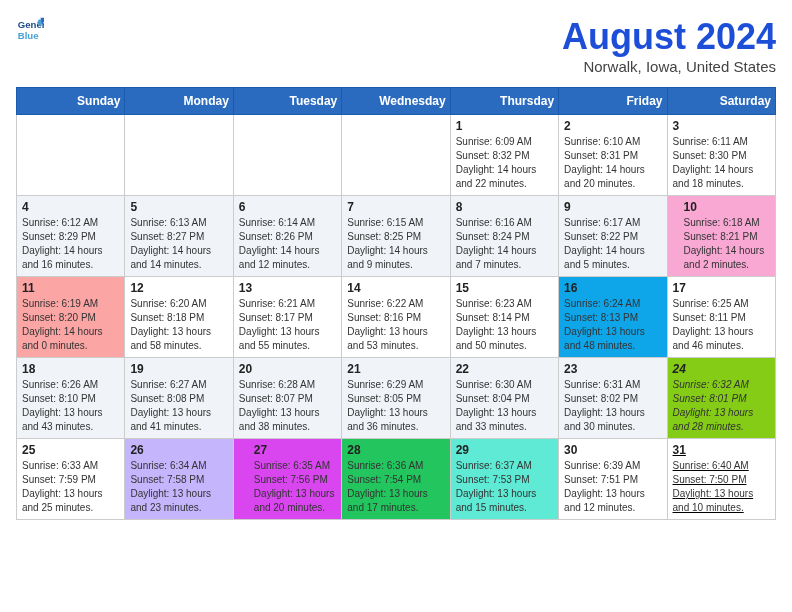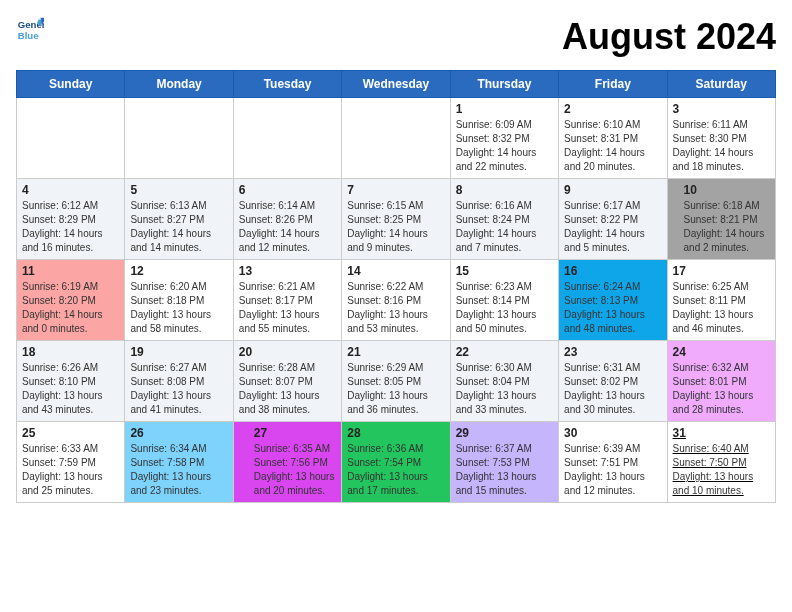--- a/index.html
+++ b/index.html
@@ -24,36 +24,36 @@
     .logo-icon {
       width: 28px;
       height: 28px;
     }
     .title-block {
       text-align: right;
     }
     .month-title {
       font-size: 36px;
       font-weight: bold;
-      color: #000000;
+      color: #1d4ed8;
     }
     .location {
       font-size: 15px;
       color: #444;
     }
     .calendar {
       width: 100%;
       border-collapse: collapse;
       font-size: 11px;
     }
     .calendar th {
       background: #2a6bbf;
       color: #fff;
       padding: 6px 4px;
-      text-align: center;
+      text-align: right;
       font-size: 12px;
       font-weight: bold;
       border: 1px solid #1a5aaf;
     }
     .calendar td {
       border: 1px solid #ccc;
       vertical-align: top;
       padding: 4px 5px;
       width: 108px;
       min-height: 80px;
@@ -88,20 +88,21 @@
   <div class="logo">
     <svg class="logo-icon" viewBox="0 0 32 32">
       <text x="2" y="14" font-size="11" fill="#1a4a8a" font-family="Arial" font-weight="bold">General</text>
       <text x="2" y="26" font-size="11" fill="#4a9fd4" font-family="Arial" font-weight="bold">Blue</text>
       <polygon points="26,4 32,4 28,12 24,8" fill="#4a9fd4"></polygon>
       <polygon points="28,2 34,2 30,10" fill="#2a6bbf"></polygon>
     </svg>
   </div>
   <div class="title-block">
     <div class="month-title">August 2024</div>
+    <div class="location">Norwalk, Iowa, United States</div>
   </div>
 </div>
 
 <table class="calendar">
   <thead>
     <tr id="header-row">
         <th>Sunday</th>
         <th>Monday</th>
         <th>Tuesday</th>
         <th>Wednesday</th>
@@ -147,21 +148,21 @@
           <div class="day-info">Sunrise: 6:15 AM<br>Sunset: 8:25 PM<br>Daylight: 14 hours<br>and 9 minutes.</div>
         </td>
         <td style="background-color: rgb(240, 244, 248);">
           <span class="day-num">8</span>
           <div class="day-info">Sunrise: 6:16 AM<br>Sunset: 8:24 PM<br>Daylight: 14 hours<br>and 7 minutes.</div>
         </td>
         <td style="background-color: rgb(240, 244, 248);">
           <span class="day-num">9</span>
           <div class="day-info">Sunrise: 6:17 AM<br>Sunset: 8:22 PM<br>Daylight: 14 hours<br>and 5 minutes.</div>
         </td>
-        <td style="background-color: #a3a3a3; padding-left: 16px;">
+        <td style="background-color: #f9a8d4; padding-left: 16px;">
           <span class="day-num">10</span>
           <div class="day-info">Sunrise: 6:18 AM<br>Sunset: 8:21 PM<br>Daylight: 14 hours<br>and 2 minutes.</div>
         </td>
       </tr>
       <tr>
         <td style="background-color: #fca5a5;">
           <span class="day-num">11</span>
           <div class="day-info">Sunrise: 6:19 AM<br>Sunset: 8:20 PM<br>Daylight: 14 hours<br>and 0 minutes.</div>
         </td>
         <td style="background-color: rgb(255, 255, 255);">
@@ -207,43 +208,43 @@
           <div class="day-info">Sunrise: 6:29 AM<br>Sunset: 8:05 PM<br>Daylight: 13 hours<br>and 36 minutes.</div>
         </td>
         <td style="background-color: rgb(240, 244, 248);">
           <span class="day-num">22</span>
           <div class="day-info">Sunrise: 6:30 AM<br>Sunset: 8:04 PM<br>Daylight: 13 hours<br>and 33 minutes.</div>
         </td>
         <td style="background-color: rgb(240, 244, 248);">
           <span class="day-num">23</span>
           <div class="day-info">Sunrise: 6:31 AM<br>Sunset: 8:02 PM<br>Daylight: 13 hours<br>and 30 minutes.</div>
         </td>
-        <td style="background-color: #f0abfc;">
+        <td style="background-color: #84cc16; font-style: italic;">
           <span class="day-num">24</span>
           <div class="day-info">Sunrise: 6:32 AM<br>Sunset: 8:01 PM<br>Daylight: 13 hours<br>and 28 minutes.</div>
         </td>
       </tr>
       <tr>
         <td style="background-color: rgb(255, 255, 255);">
           <span class="day-num">25</span>
           <div class="day-info">Sunrise: 6:33 AM<br>Sunset: 7:59 PM<br>Daylight: 13 hours<br>and 25 minutes.</div>
         </td>
-        <td style="background-color: #7dd3fc;">
+        <td style="background-color: #c4b5fd;">
           <span class="day-num">26</span>
           <div class="day-info">Sunrise: 6:34 AM<br>Sunset: 7:58 PM<br>Daylight: 13 hours<br>and 23 minutes.</div>
         </td>
         <td style="background-color: #d946ef; padding-left: 20px;">
           <span class="day-num">27</span>
           <div class="day-info">Sunrise: 6:35 AM<br>Sunset: 7:56 PM<br>Daylight: 13 hours<br>and 20 minutes.</div>
         </td>
         <td style="background-color: #22c55e;">
           <span class="day-num">28</span>
           <div class="day-info">Sunrise: 6:36 AM<br>Sunset: 7:54 PM<br>Daylight: 13 hours<br>and 17 minutes.</div>
         </td>
-        <td style="background-color: #c4b5fd;">
+        <td style="background-color: #5eead4;">
           <span class="day-num">29</span>
           <div class="day-info">Sunrise: 6:37 AM<br>Sunset: 7:53 PM<br>Daylight: 13 hours<br>and 15 minutes.</div>
         </td>
         <td style="background-color: rgb(255, 255, 255);">
           <span class="day-num">30</span>
           <div class="day-info">Sunrise: 6:39 AM<br>Sunset: 7:51 PM<br>Daylight: 13 hours<br>and 12 minutes.</div>
         </td>
         <td style="background-color: rgb(255, 255, 255); text-decoration: underline;">
           <span class="day-num">31</span>
           <div class="day-info">Sunrise: 6:40 AM<br>Sunset: 7:50 PM<br>Daylight: 13 hours<br>and 10 minutes.</div>

